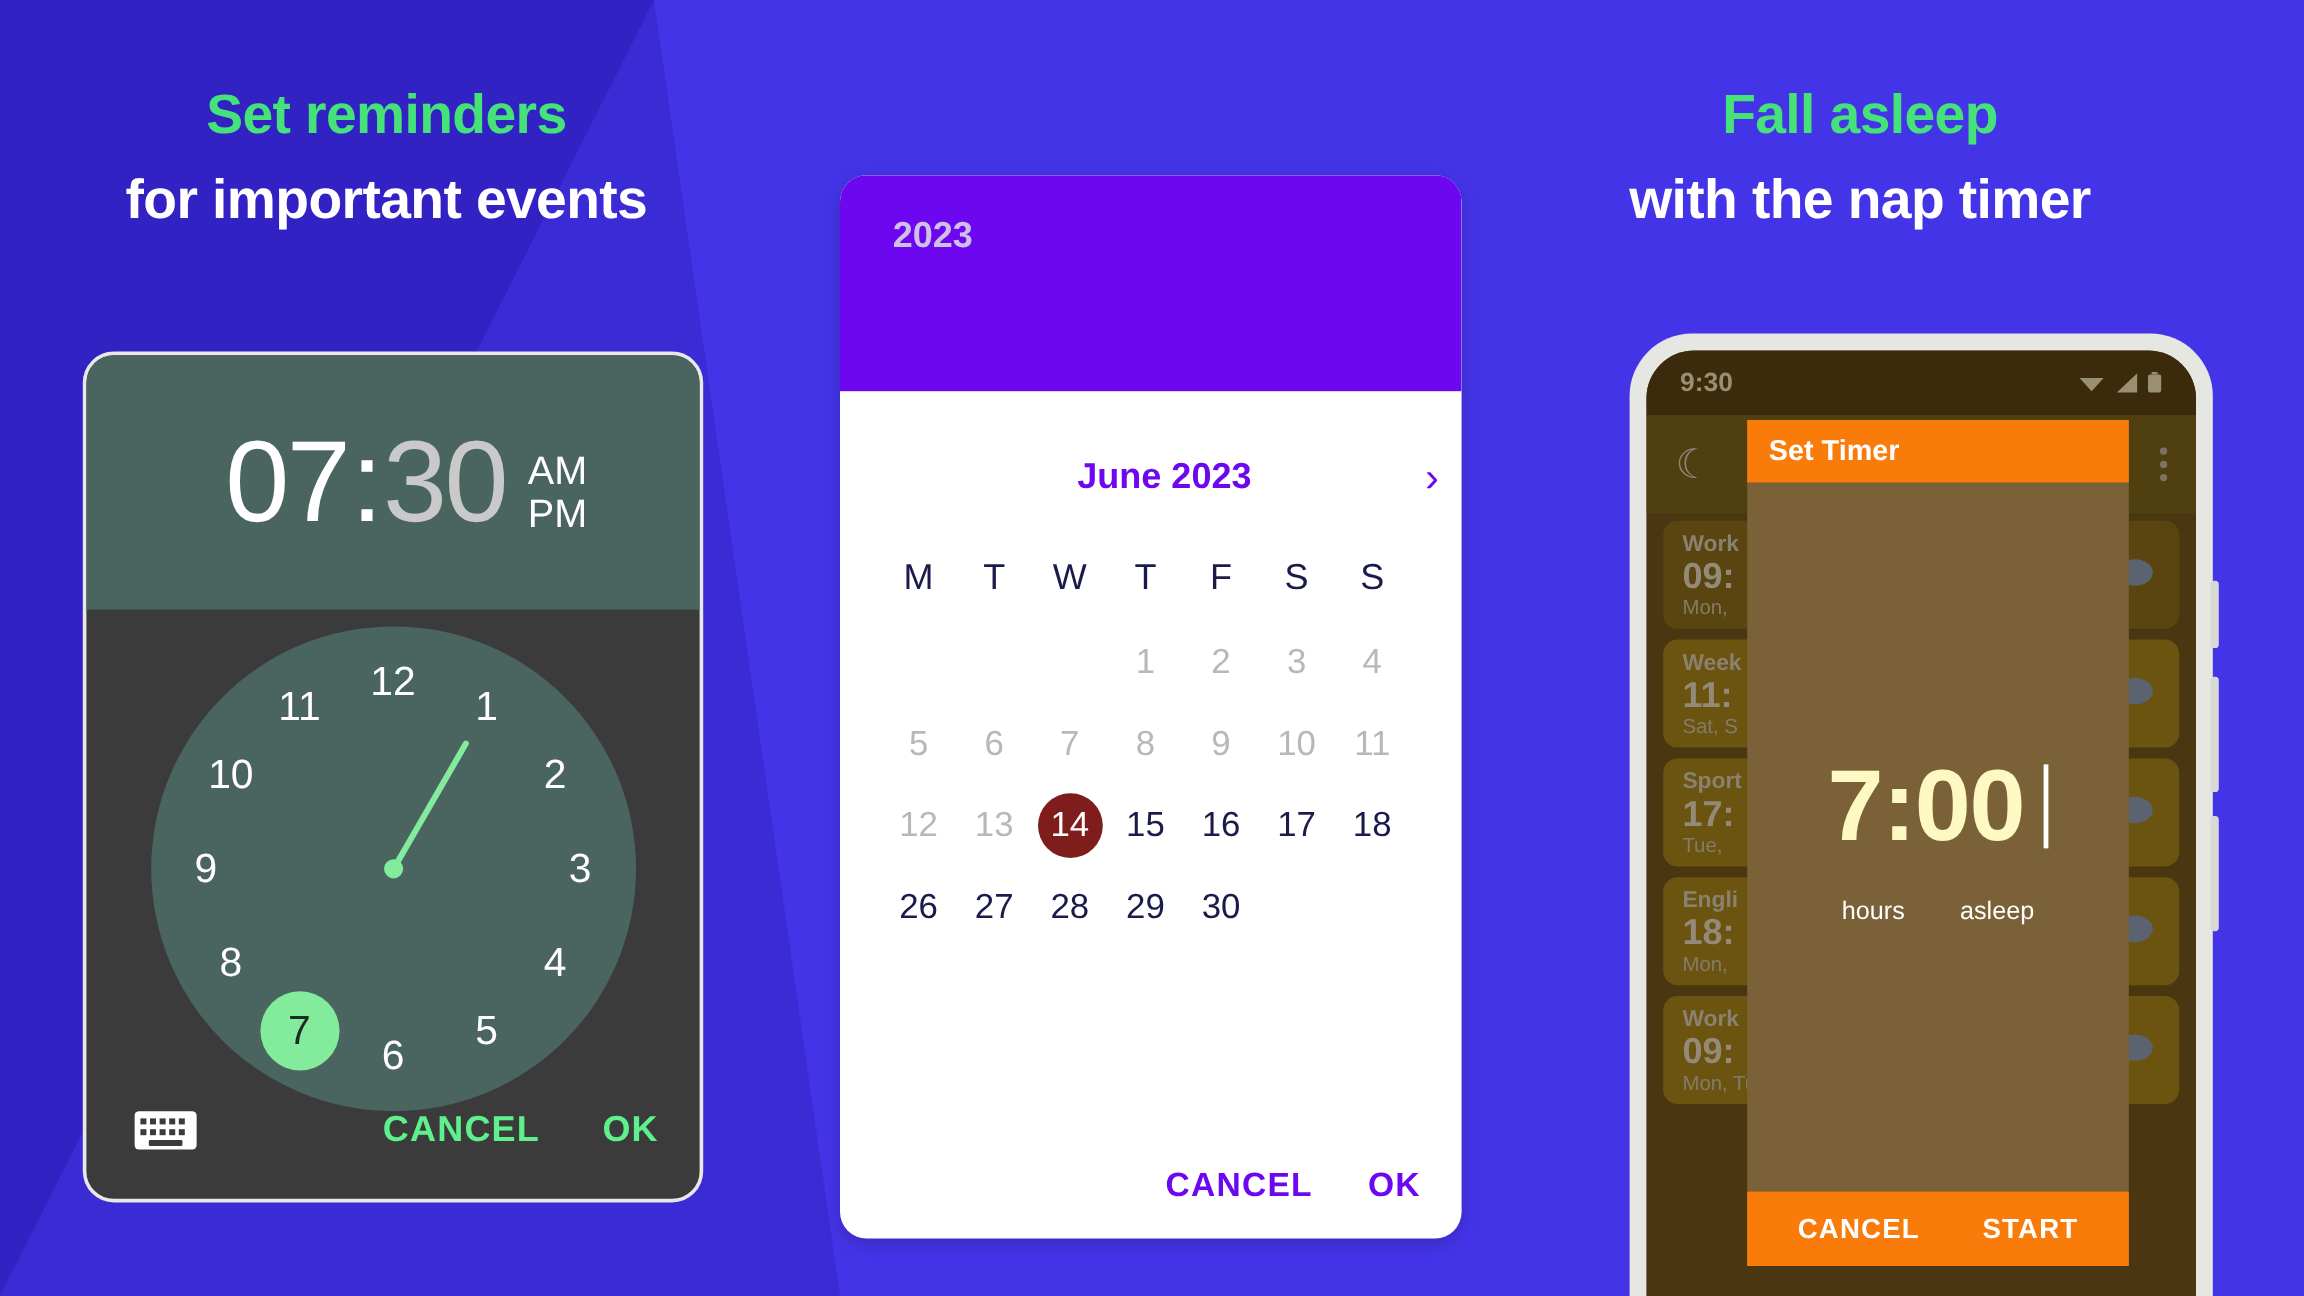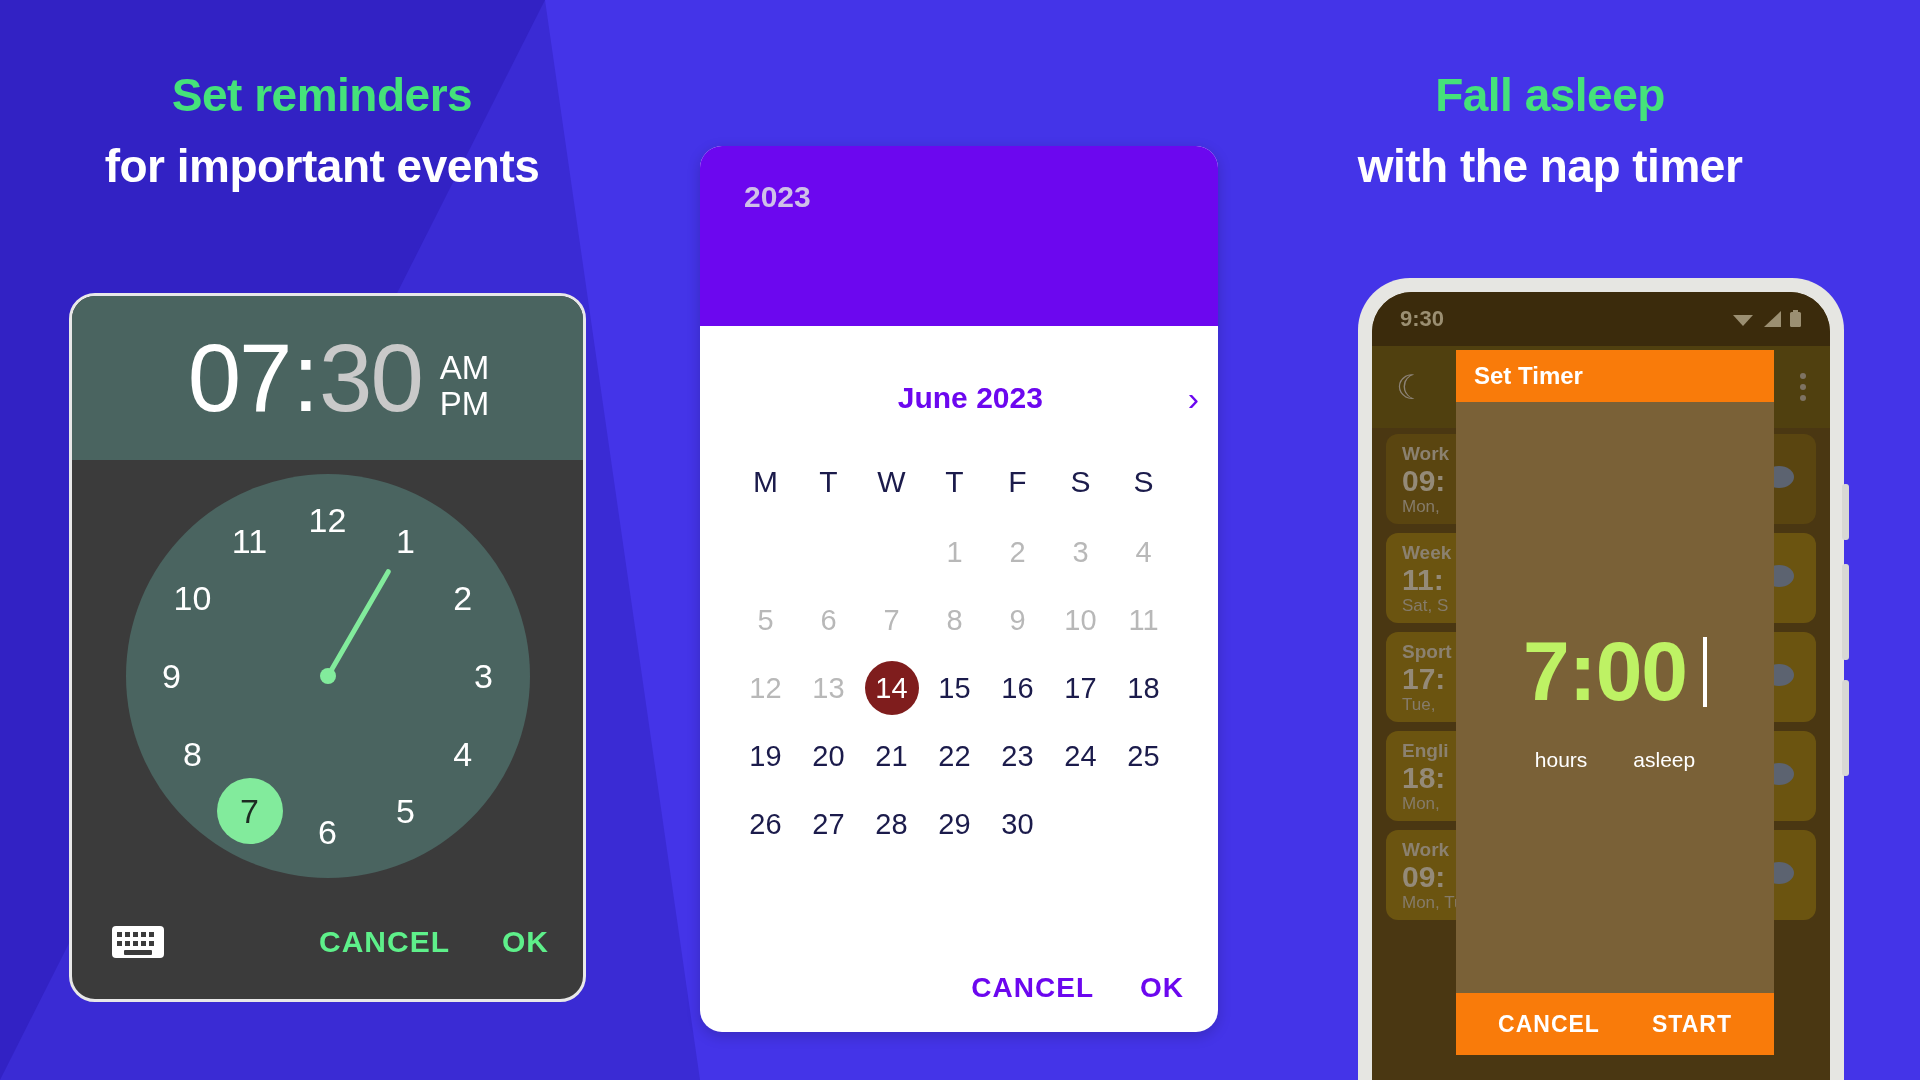--- a/index.html
+++ b/index.html
@@ -41,21 +41,21 @@
   
   .timepicker{
     position:absolute; left:69px; top:293px;
     width:517px; height:709px;
     background:#3b3b3b;
     border-radius:26px;
     border:3px solid #e8e8e8;
     overflow:hidden;
   }
   .tp-header{
-    height:164px; background:#4a6460;
+    height:212px; background:#4a6460;
     display:flex; align-items:center; justify-content:center;
     padding-left:22px;
   }
   .tp-time{
     font-size:96px; font-weight:300; letter-spacing:-2px;
     display:flex; align-items:baseline;
   }
   .tp-hour{ color:#ffffff; }
   .tp-colon{ color:#ffffff; padding:0 2px; }
   .tp-min{ color:#c9c9c9; }
@@ -213,21 +213,21 @@
     height:52px; background:#f97b0a;
     display:flex; align-items:center; padding-left:18px;
     color:#ffffff; font-size:24px; font-weight:bold;
   }
   .td-body{
     flex:1; display:flex; flex-direction:column;
     align-items:center; justify-content:center;
   }
   .td-timewrap{ display:flex; align-items:center; }
   .td-time{
-    color:#bef264; font-size:84px; font-weight:bold; letter-spacing:-1px;
+    color:#fef9c3; font-size:84px; font-weight:bold; letter-spacing:-1px;
   }
   .td-caret{
     width:4px; height:70px; background:#ffffff; margin-left:16px;
   }
   .td-units{
     display:flex; gap:46px; margin-top:28px;
     color:#ffffff; font-size:21px;
   }
   .td-footer{
     height:62px; background:#f97b0a;
@@ -358,29 +358,20 @@
           <div class="dp-cell muted">13</div>
           <div class="dp-cell sel">
             <span>14</span>
           </div>
           <div class="dp-cell ">15</div>
           <div class="dp-cell ">16</div>
           <div class="dp-cell ">17</div>
           <div class="dp-cell ">18</div>
         </div>
         <div class="dp-row">
-          <div class="dp-cell ">19</div>
-          <div class="dp-cell ">20</div>
-          <div class="dp-cell ">21</div>
-          <div class="dp-cell ">22</div>
-          <div class="dp-cell ">23</div>
-          <div class="dp-cell ">24</div>
-          <div class="dp-cell ">25</div>
-        </div>
-        <div class="dp-row">
           <div class="dp-cell ">26</div>
           <div class="dp-cell ">27</div>
           <div class="dp-cell ">28</div>
           <div class="dp-cell ">29</div>
           <div class="dp-cell ">30</div>
           <div class="dp-cell empty"></div>
           <div class="dp-cell empty"></div>
         </div>
       </div>
   </div>

